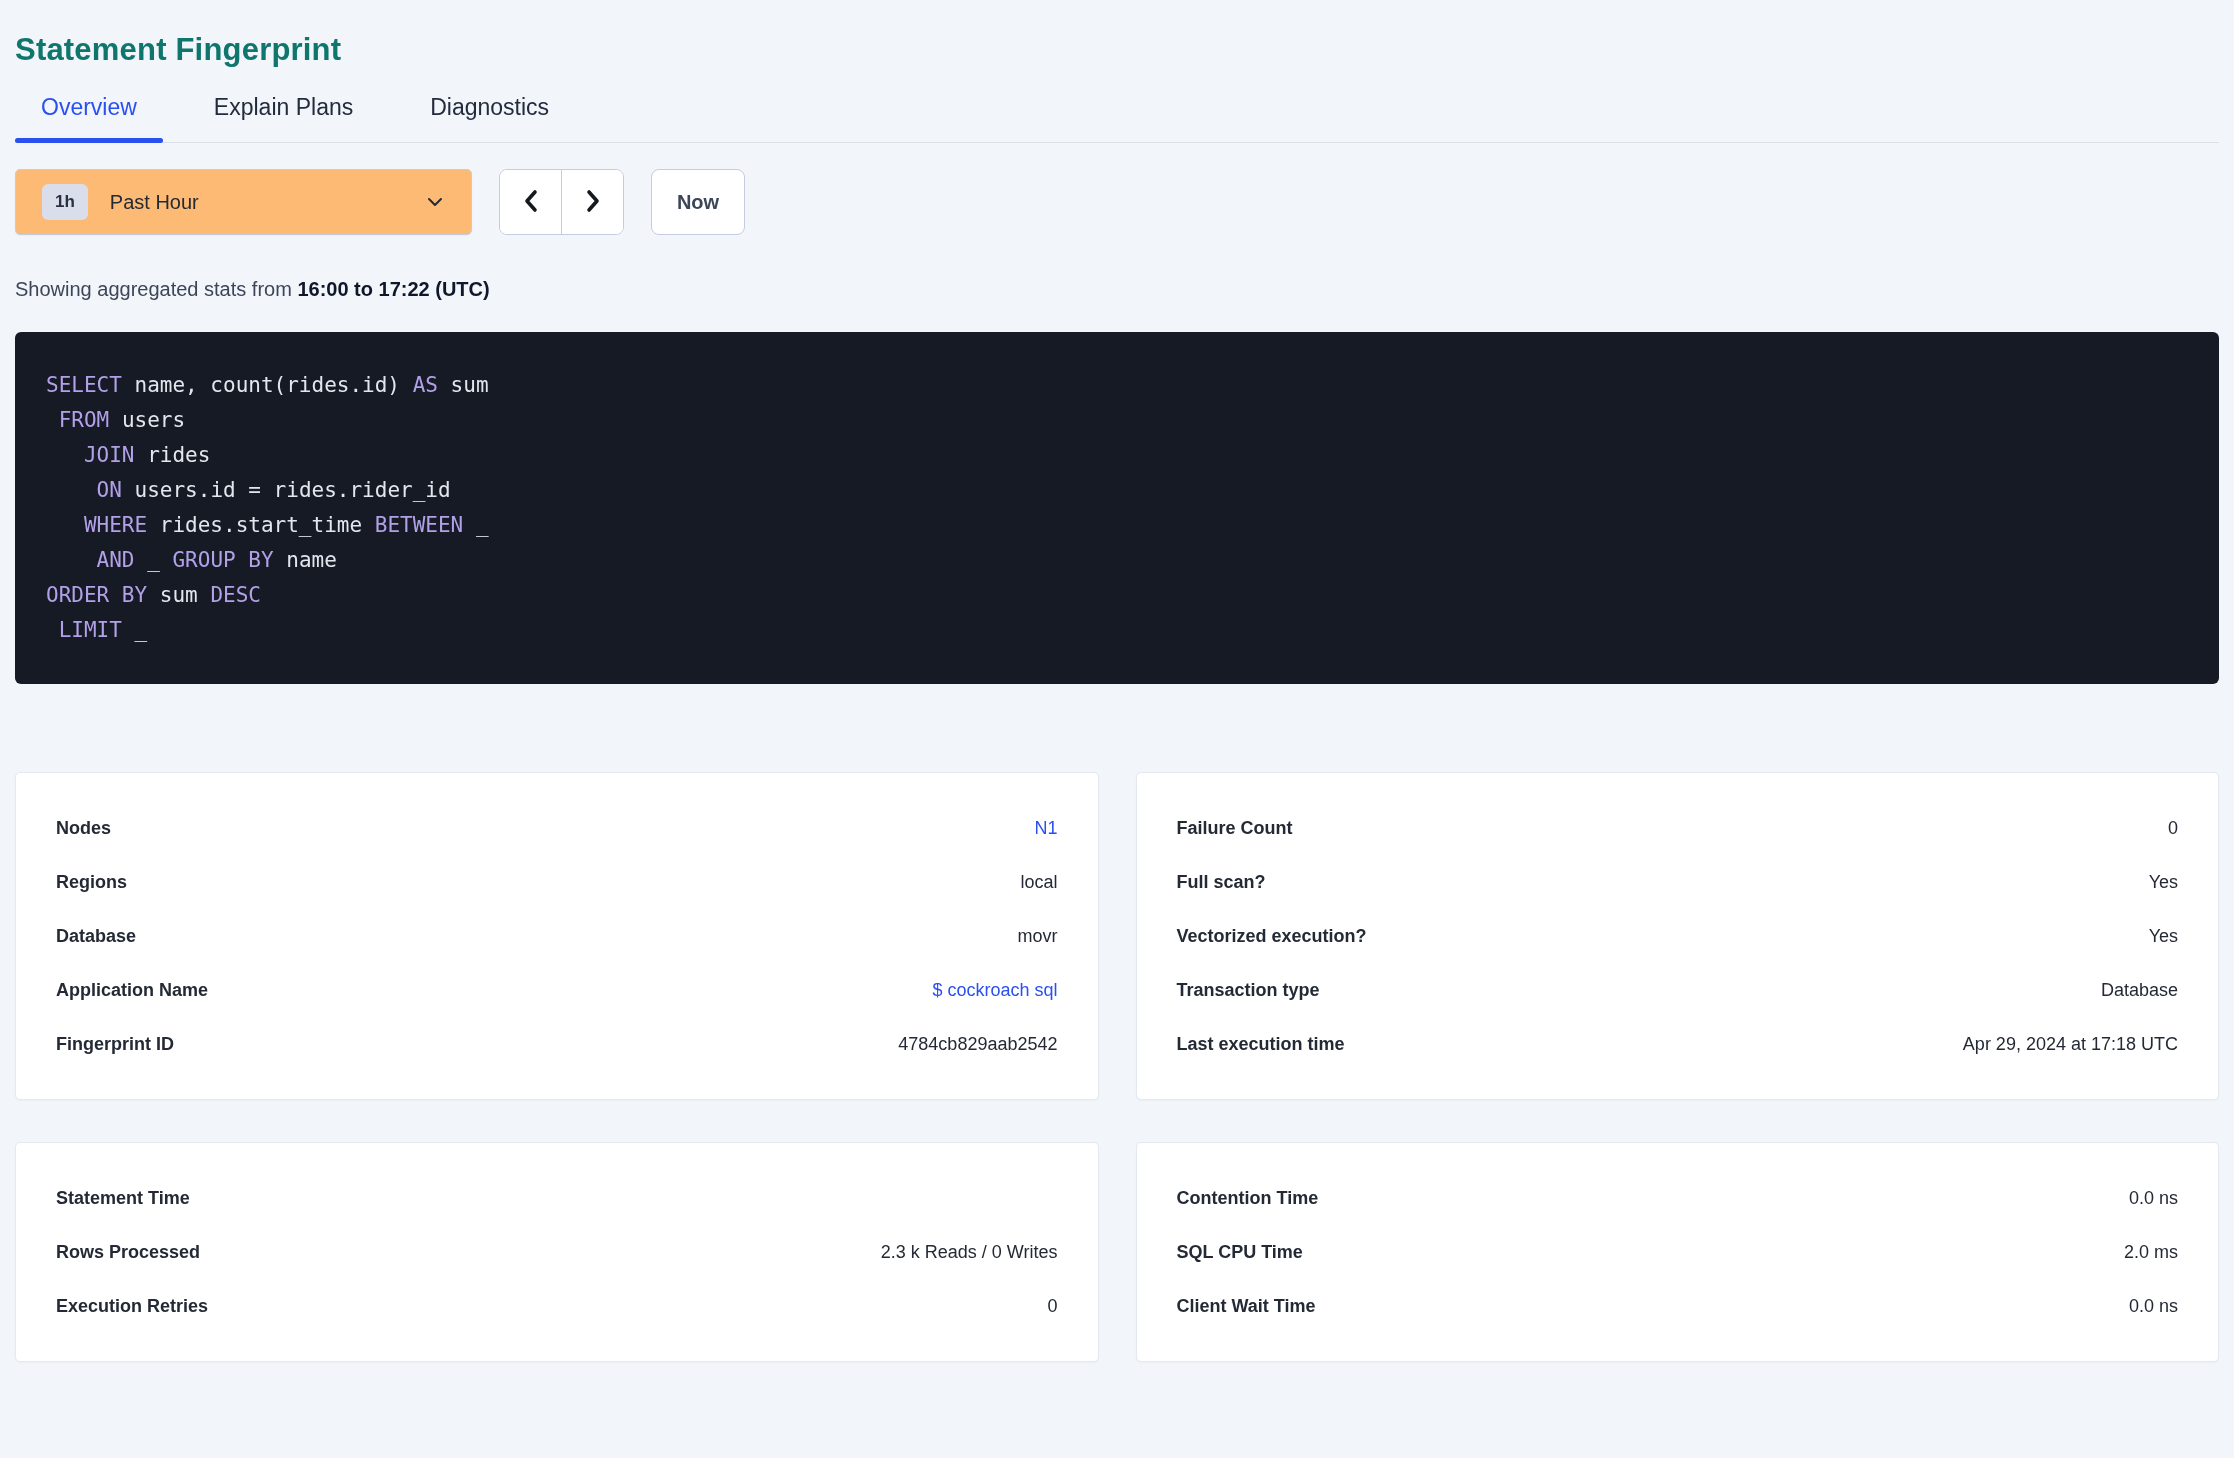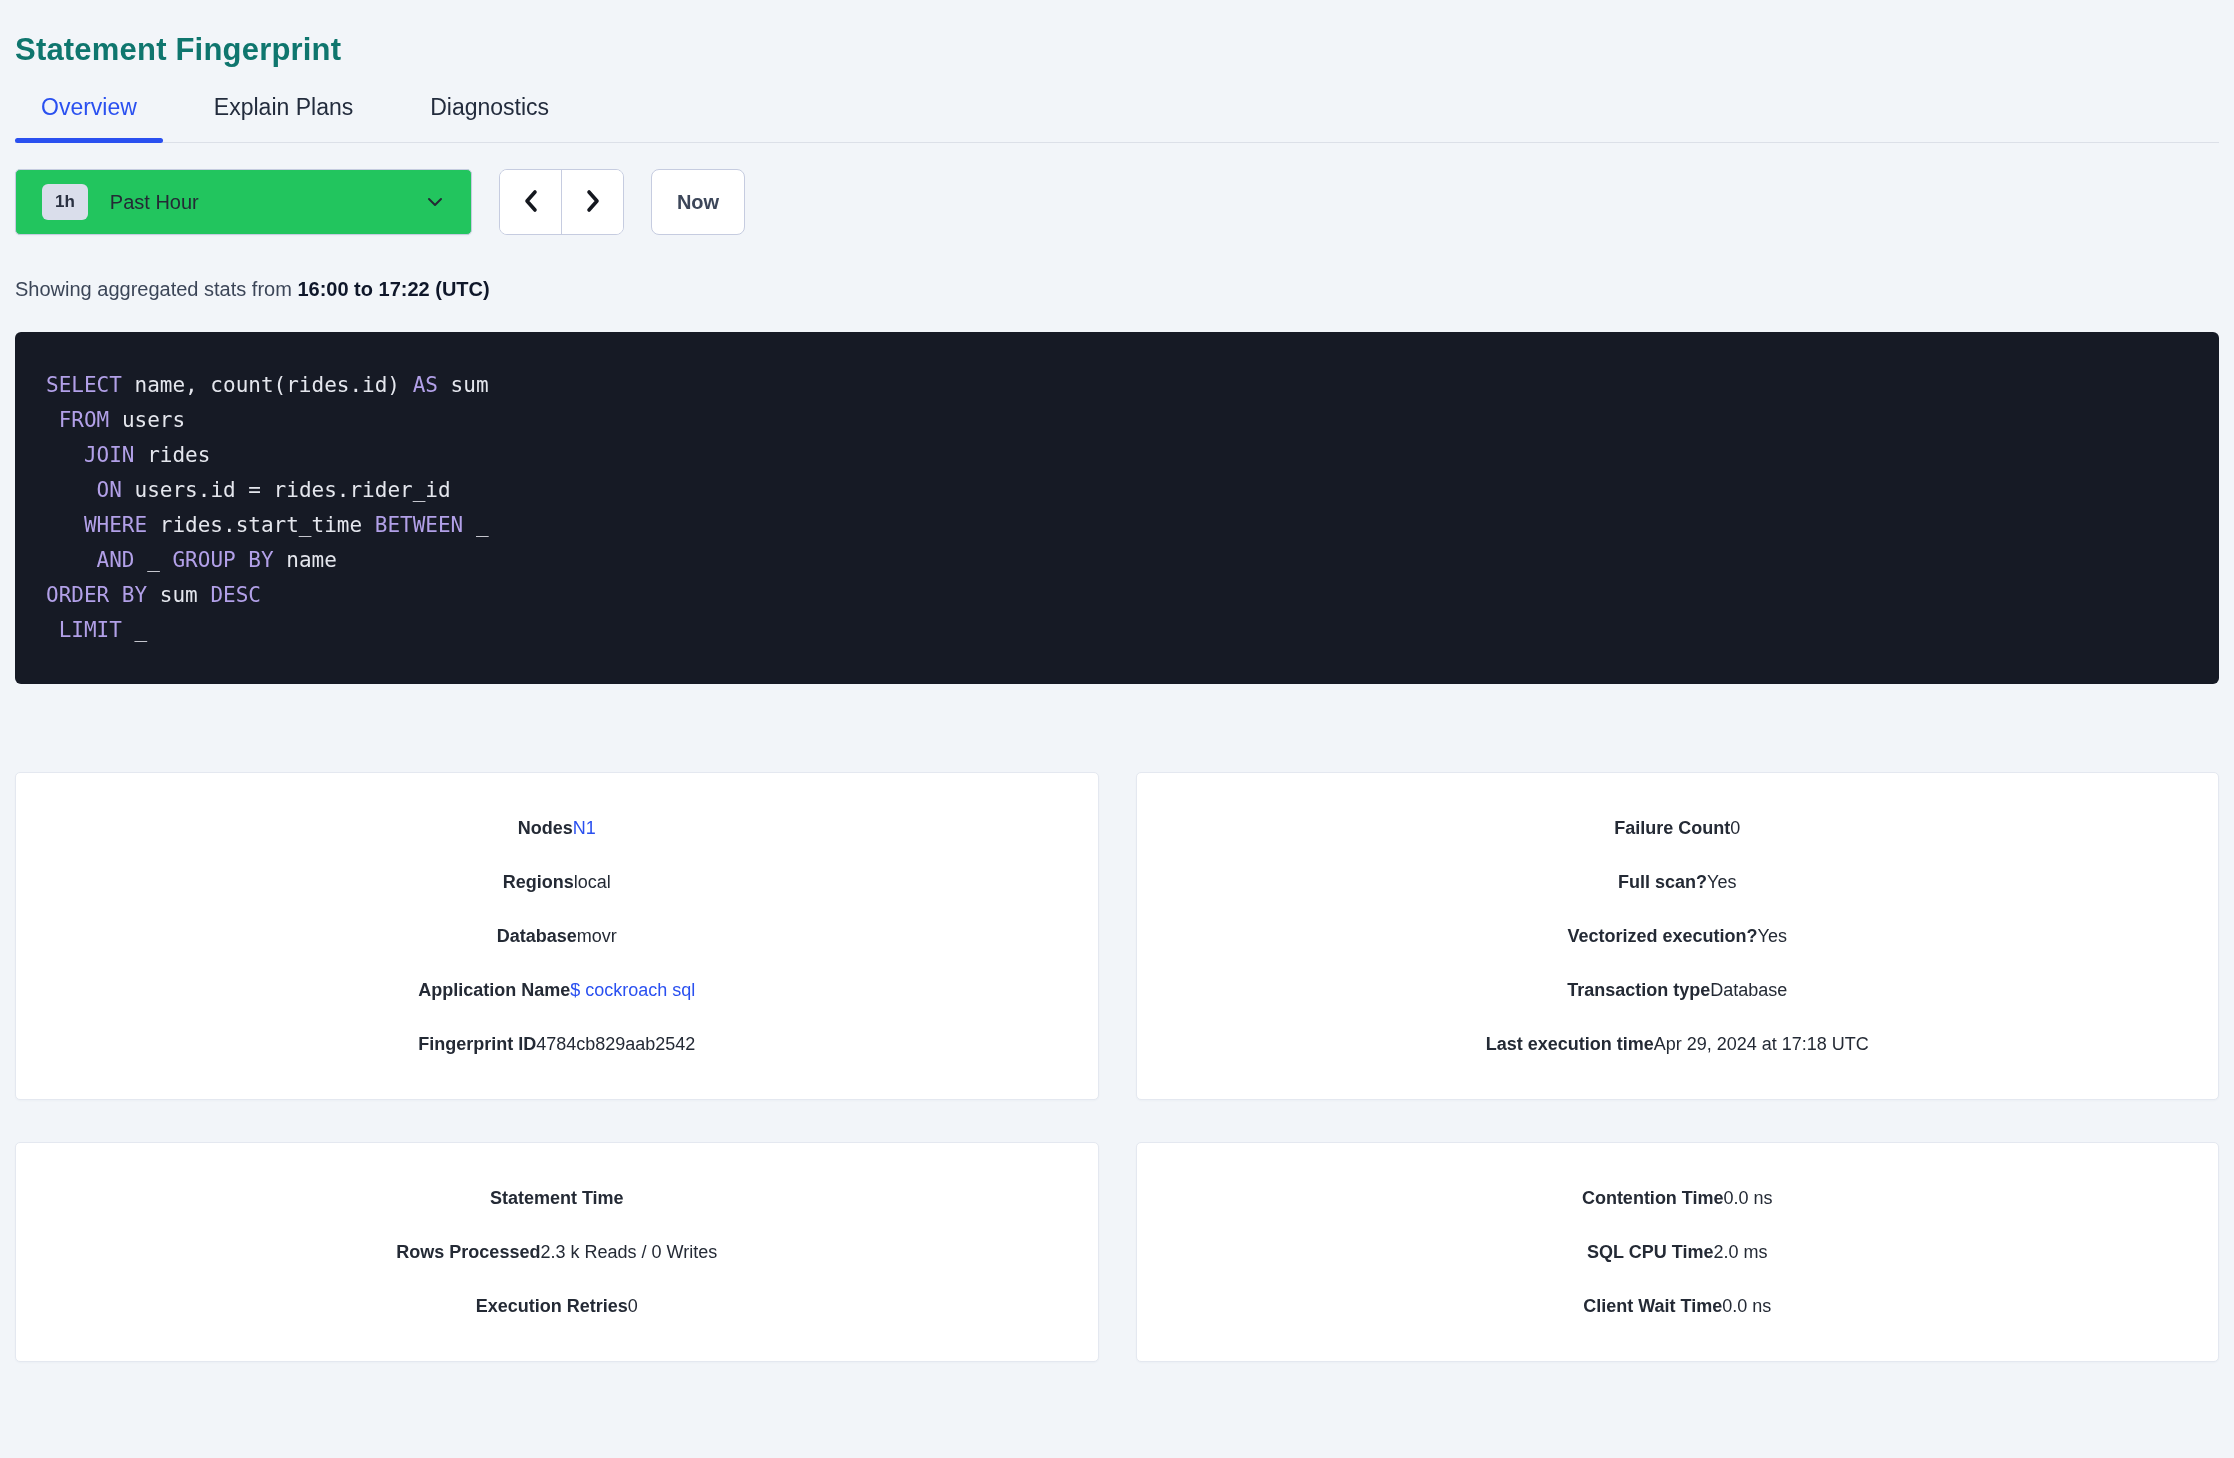--- a/index.html
+++ b/index.html
@@ -59,21 +59,21 @@
   
   .time-row{
     margin-top:26px;
     display:flex;
     align-items:stretch;
     height:66px;
     gap:27px;
   }
   .picker{
     width:457px;
-    background:#22c55e;
+    background:#fdba74;
     border:1px solid var(--control-border);
     border-radius:5px;
     display:flex;
     align-items:center;
     padding:0 26px;
     cursor:pointer;
     box-shadow:0 1px 2px rgba(40,50,80,.04);
   }
   .badge-1h{
     background:#dadeeb;
@@ -152,21 +152,21 @@
   }
   .panel{
     background:#fff;
     border:1px solid var(--panel-border);
     border-radius:5px;
     padding:44px 40px 12px 40px;
     box-shadow:0 1px 2px rgba(40,50,80,.03);
   }
   .stat-row{
     display:flex;
-    justify-content:center;
+    justify-content:space-between;
     align-items:flex-start;
     margin-bottom:32px;
     font-size:18px;
     line-height:22px;
   }
   .stat-label{font-weight:700;color:#242a35;white-space:nowrap;}
   .stat-value-wrap{text-align:right;}
   .stat-value{color:#242a35;}
   .stat-value.link{color:var(--accent);cursor:pointer;}
   .stat-subvalue{

